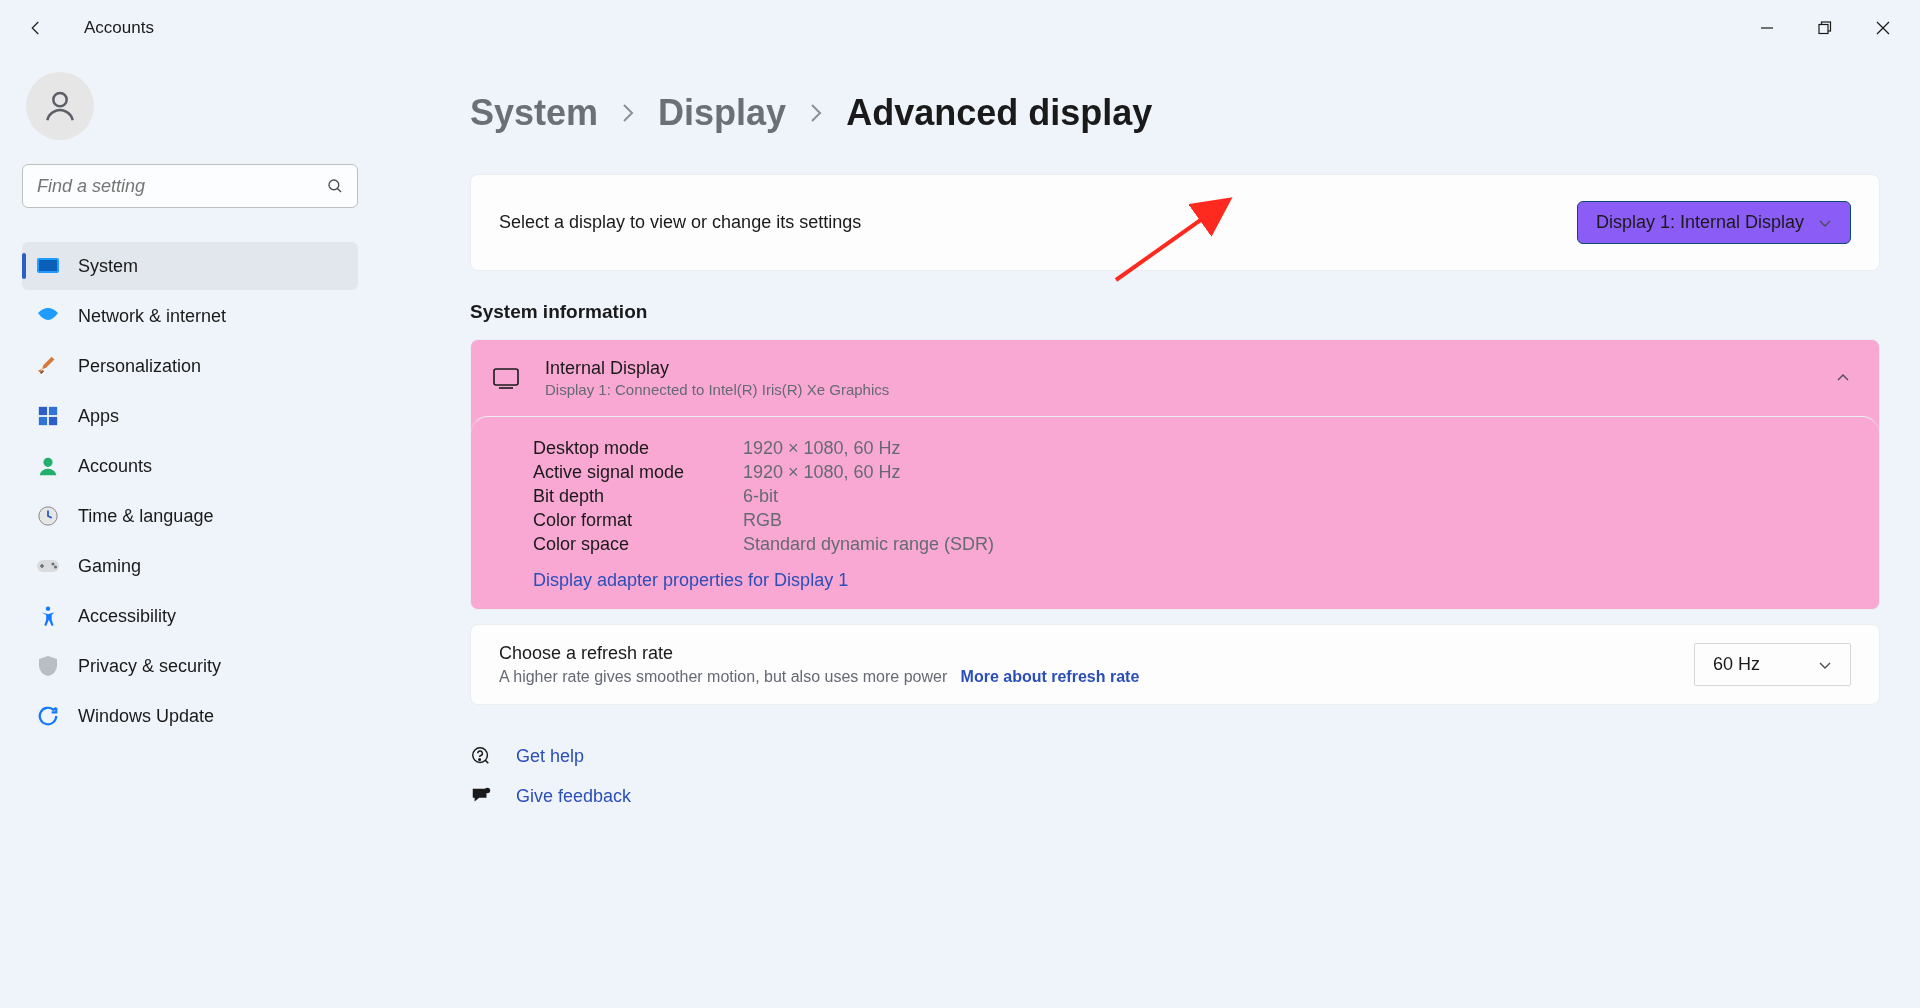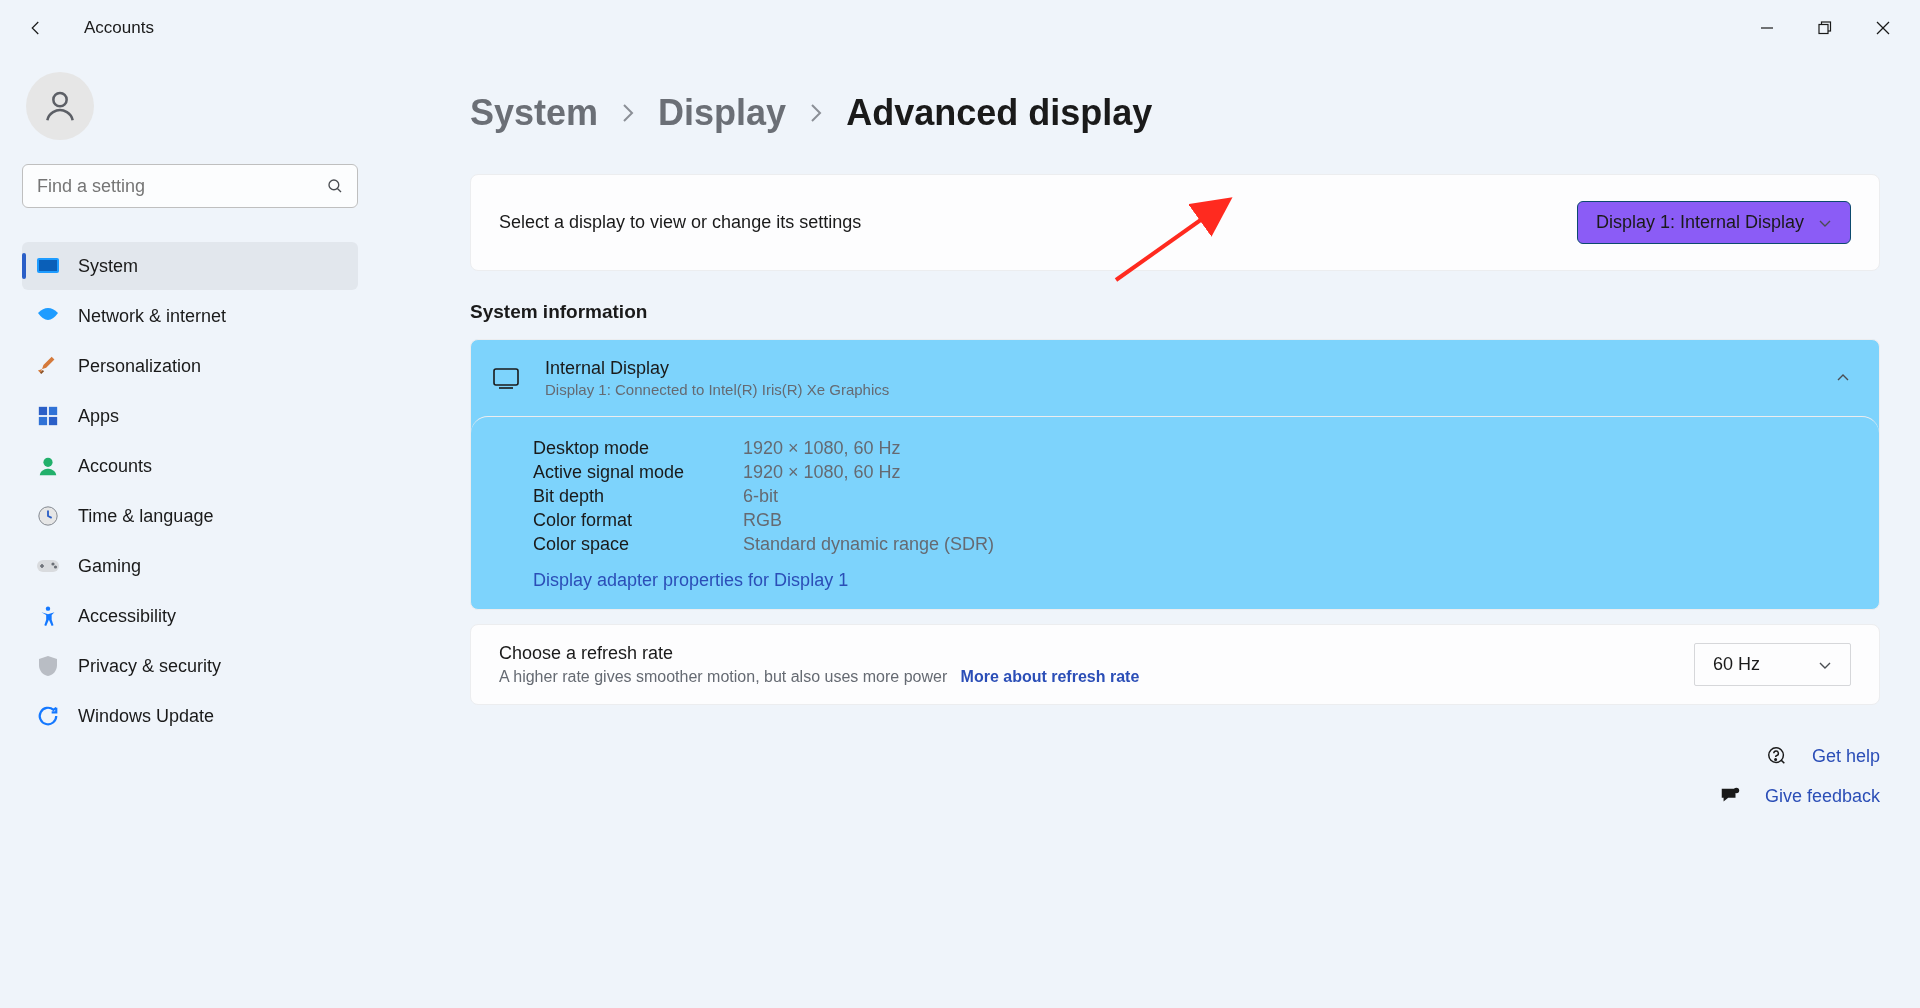--- a/index.html
+++ b/index.html
@@ -18,21 +18,21 @@
 .tb-back { width:32px; height:32px; display:flex; align-items:center; justify-content:center; cursor:pointer; }
 .tb-title { font-size:17px; }
 .win-controls { display:flex; }
 .win-btn { width:58px; height:46px; display:flex; align-items:center; justify-content:center; cursor:pointer; }
 
 
 .layout { flex:1; display:flex; }
 .sidebar { width:380px; padding:12px 22px 0 22px; display:flex; flex-direction:column; }
 .avatar { width:68px; height:68px; background:#e6e6e6; border-radius:50%; display:flex; align-items:center; justify-content:center; margin:4px 0 24px 4px; }
 .search-wrap { position:relative; margin-bottom:34px; }
-.search { width:100%; height:44px; padding:0 46px 0 14px; border:1px solid #bfbfbf; border-radius:6px; background:#fcfdfe; font-size:18px; outline:none; }
+.search { width:100%; height:44px; padding:0 46px 0 14px; border:1px solid #bfbfbf; border-radius:6px; background:#fcfdfe; font-size:18px; outline:none;font-style:italic; }
 .search-ico { position:absolute; right:14px; top:50%; transform:translateY(-50%); pointer-events:none; }
 .nav { display:flex; flex-direction:column; gap:2px; }
 .nav-item { display:flex; align-items:center; gap:18px; padding:12px 14px; border-radius:6px; cursor:pointer; position:relative; }
 .nav-item.active { background:#e2e7ed; }
 .nav-item.active::before { content:""; position:absolute; left:0; top:11px; bottom:11px; width:4px; background:#2b5fc7; border-radius:4px; }
 .nav-ico { width:24px; height:24px; display:flex; align-items:center; justify-content:center; flex-shrink:0; }
 .nav-lbl { font-size:18px; }
 
 
 .content { flex:1; padding:36px 40px 0 90px; }
@@ -40,38 +40,38 @@
 .crumb { color:#6b6f76; cursor:pointer; font-weight:600;}
 .crumb-sep { color:#8b8f96; }
 .crumb-current { color:#1a1a1a; font-weight:600; }
 
 .card { background:#fdfdfe; border:1px solid #ecedef; border-radius:8px; padding:26px 28px; margin-bottom:30px; display:flex; align-items:center; }
 .card-plain { justify-content:space-between; }
 .select-box { display:flex; align-items:center; gap:14px; border:1px solid #0c4a6e; border-radius:6px; padding:10px 18px; background:#8b5cf6; cursor:pointer; }
 
 .section-title { font-size:19px; font-weight:600; margin-bottom:16px; }
 
-.info-card { background:#7dd3fc; border:1px solid #ecedef; border-radius:8px; margin-bottom:14px; }
+.info-card { background:#f9a8d4; border:1px solid #ecedef; border-radius:8px; margin-bottom:14px; }
 .info-header { display:flex; align-items:center; padding:18px 28px 18px 20px; gap:24px; }
 .info-header-text { flex:1; }
 .info-title { font-size:18px; font-weight:400; }
 .info-sub { font-size:15px; color:#656a72; margin-top:2px; }
 .info-body { border-top:1px solid #ecedef; padding:18px 28px 18px 62px;border-radius:17px; }
 .kv-row { display:flex; margin:3px 0; font-size:18px; }
 .kv-key { width:210px; color:#1a1a1a; }
 .kv-val { color:#656a72; }
 .link { color:#2b4eb7; cursor:pointer; margin-top:12px; display:inline-block; font-size:18px; }
 .link-inline { color:#2b4eb7; cursor:pointer; font-weight:600; }
 
 .refresh-card { background:#fdfdfe; border:1px solid #ecedef; border-radius:8px; padding:18px 28px; display:flex; align-items:center; justify-content:space-between; margin-bottom:40px; }
 .refresh-left { display:flex; flex-direction:column; gap:4px; }
 .refresh-sub { font-size:16px; color:#656a72; }
 .refresh-select { display:flex; align-items:center; gap:58px; border:1px solid #d6d7da; border-radius:2px; padding:10px 18px; background:#fdfdfe; cursor:pointer; }
 
-.help-links { display:flex; flex-direction:column; gap:18px; margin-top:10px;align-items:flex-end; }
+.help-links { display:flex; flex-direction:column; gap:18px; margin-top:10px; }
 .help-row { display:flex; align-items:center; gap:24px; }
 .help-lbl { color:#2b4eb7; cursor:pointer; font-size:18px; }
 
 
 .arrow { position:absolute; pointer-events:none; }
 
 svg { display:block; }
 </style>
 </head>
 <body>

